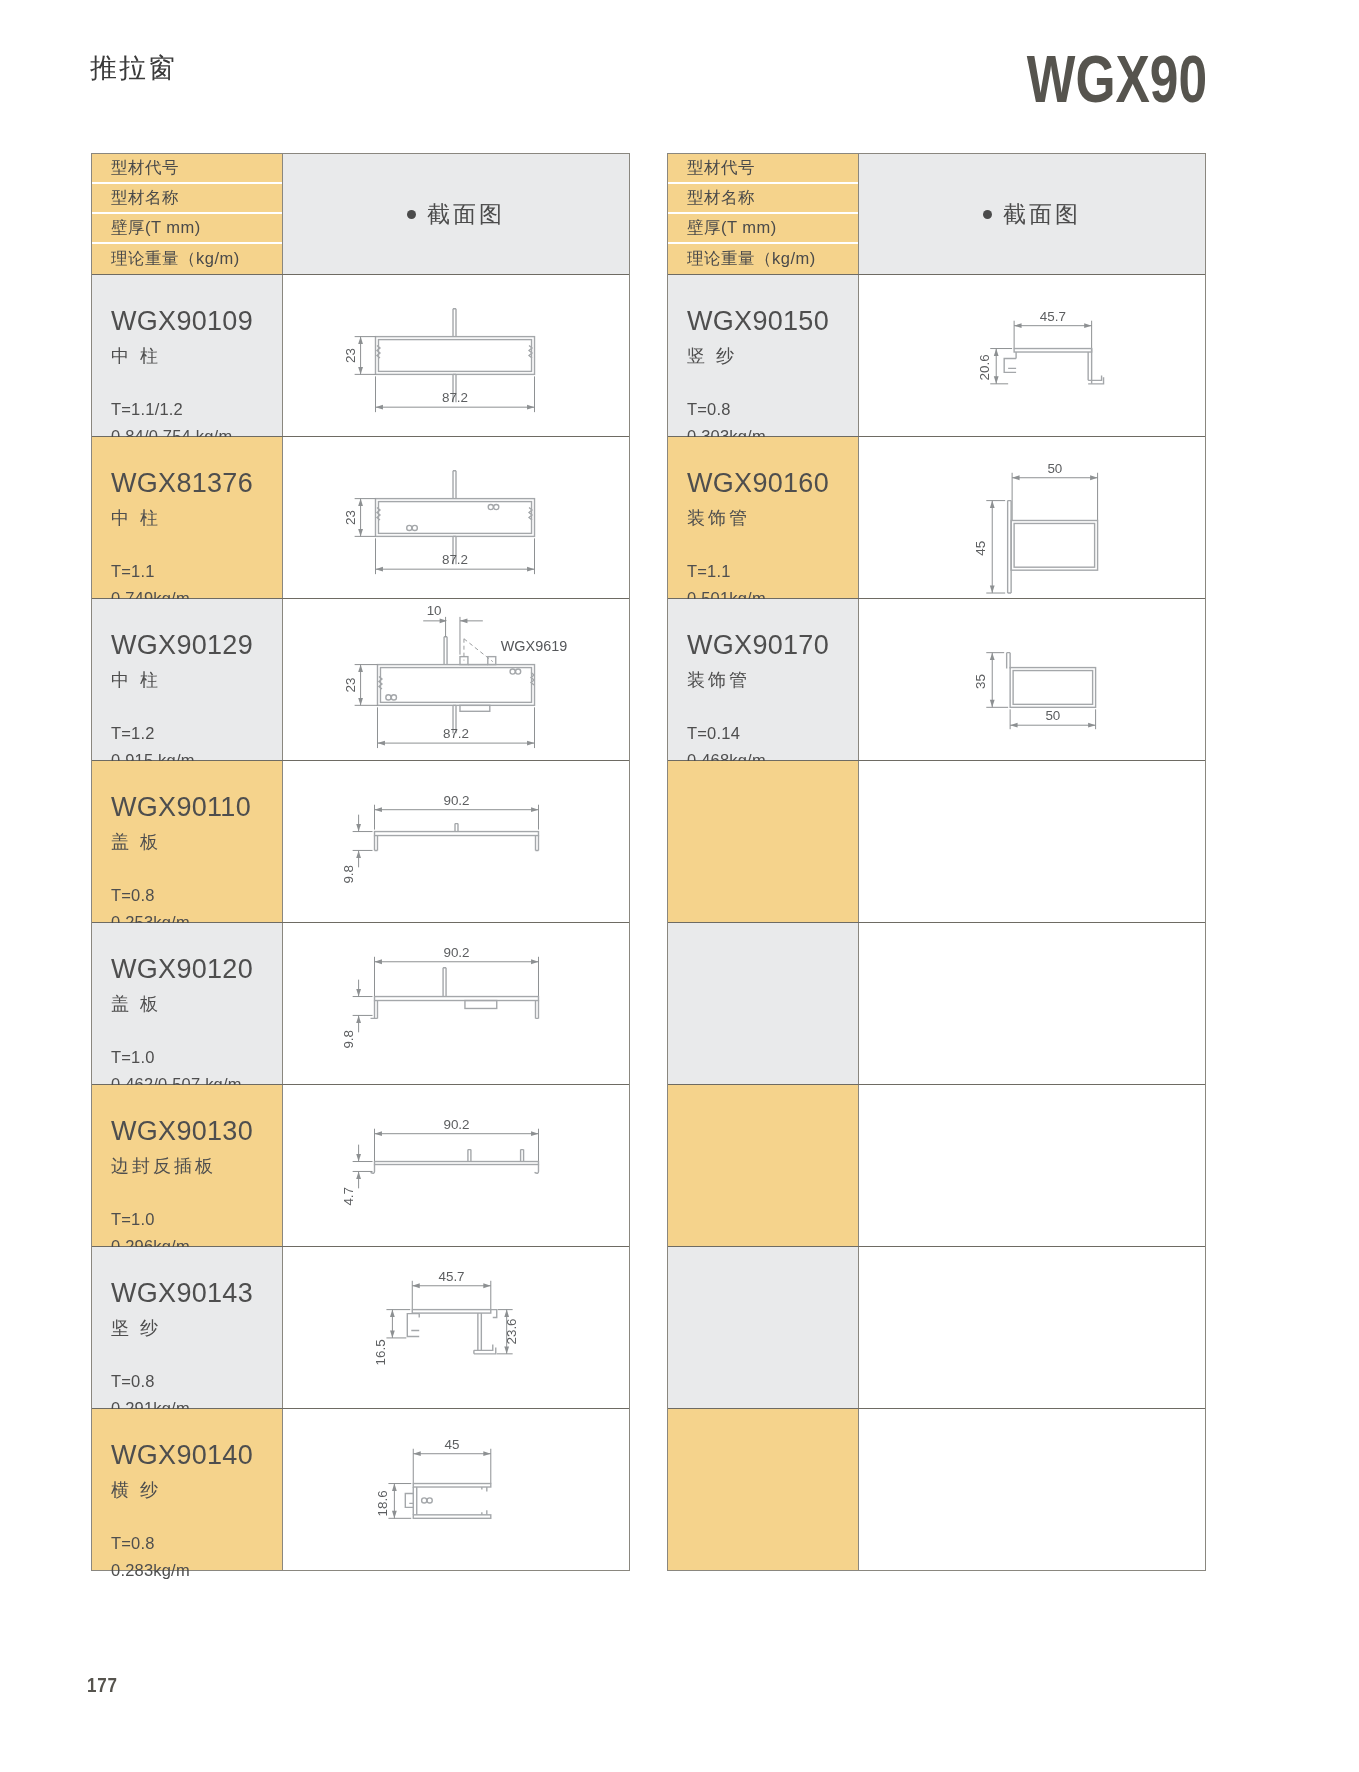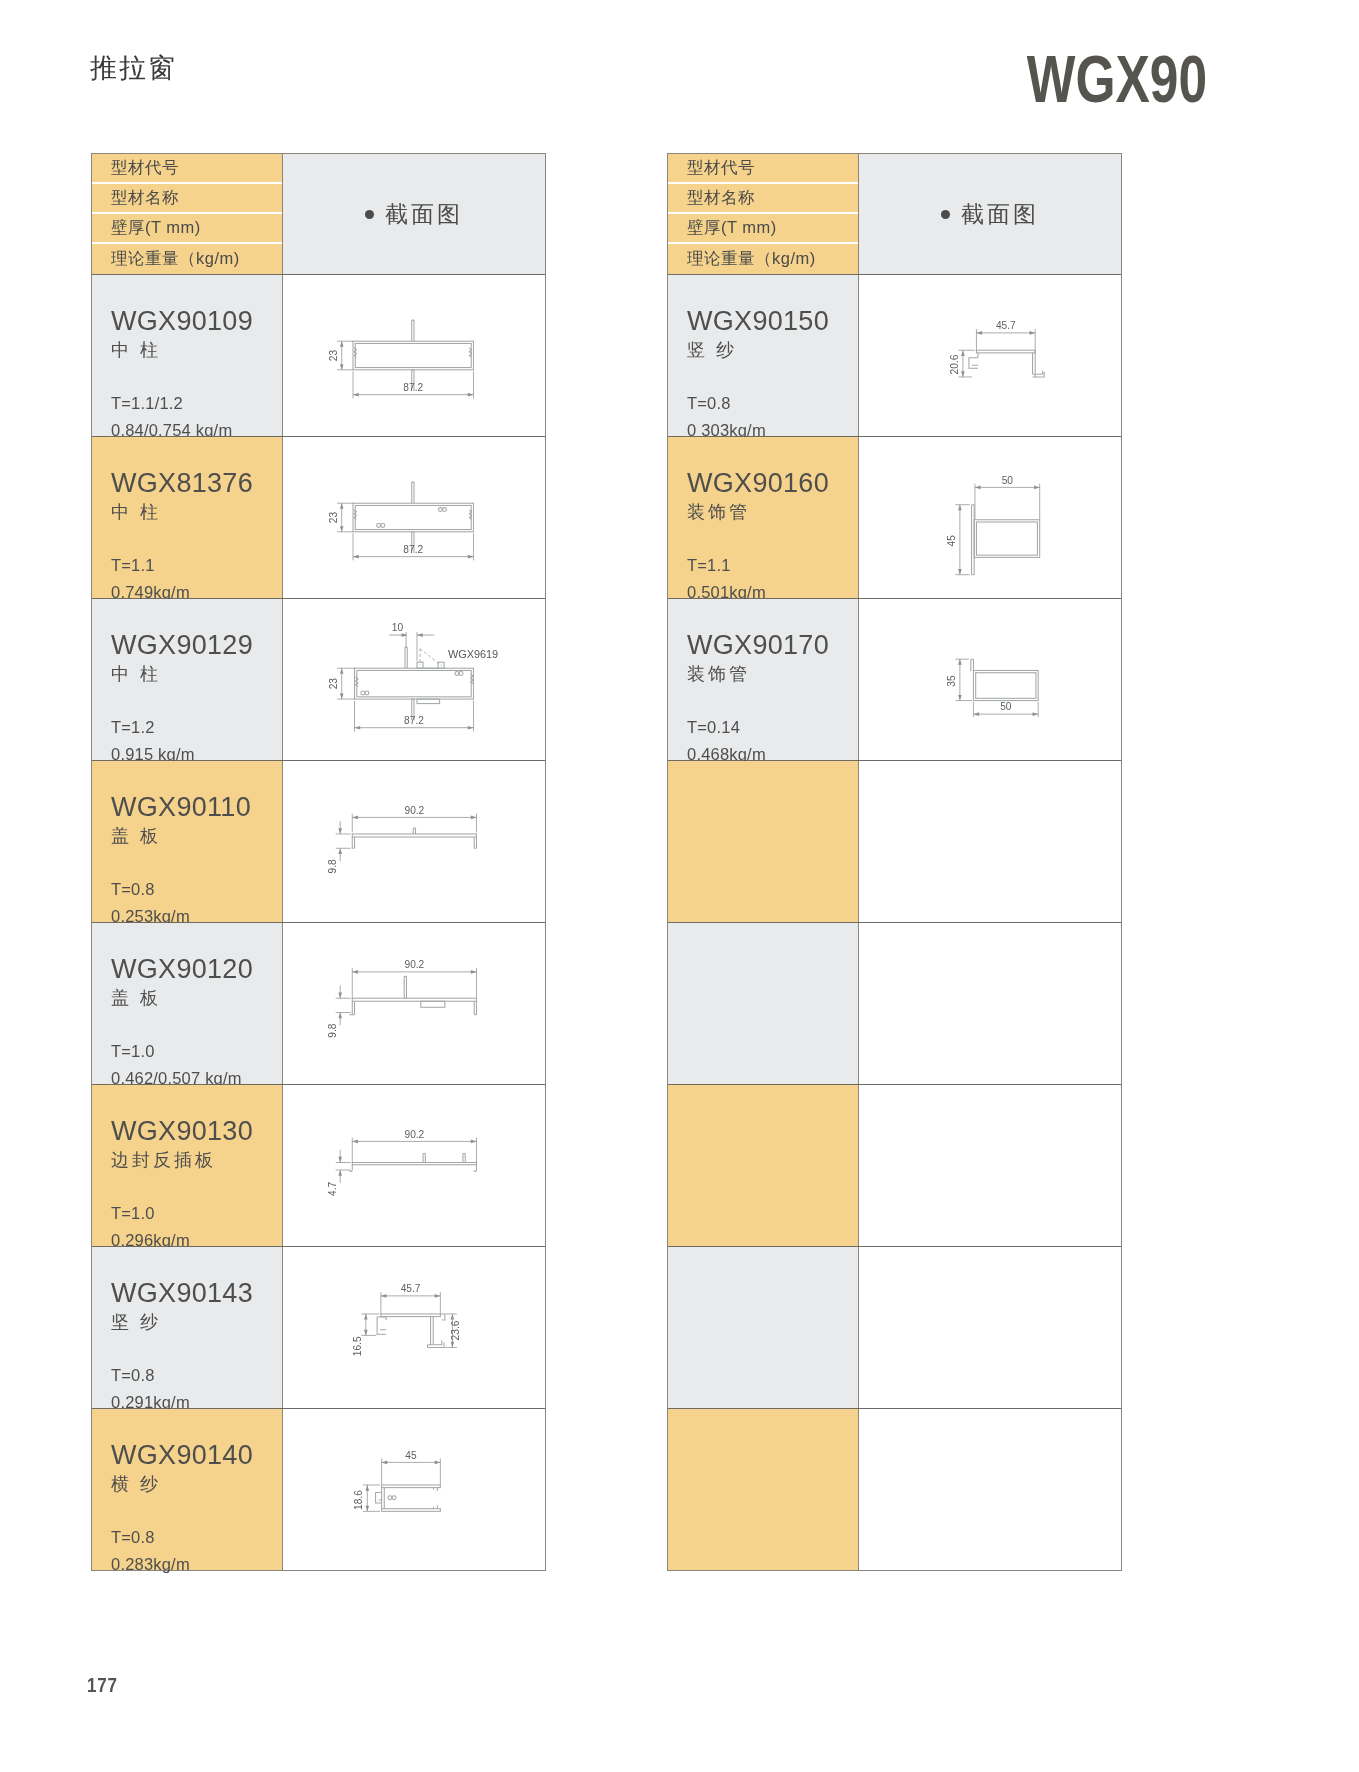--- a/index.html
+++ b/index.html
@@ -15,21 +15,21 @@
   .series-title{
     position:absolute;right:152px;top:46px;font-size:66px;line-height:1;
     font-weight:700;color:#56544e;transform:scaleX(0.78);transform-origin:100% 50%;
     letter-spacing:0px;
   }
   .page-number{
     position:absolute;left:87px;top:1674px;font-size:20px;font-weight:700;
     color:#56544e;transform:scaleX(0.85);transform-origin:0 50%;letter-spacing:1px;
   }
   .profile-table{
-    position:absolute;top:153px;width:455px;height:1418px;
+    position:absolute;top:153px;width:539px;height:1418px;
     border:1px solid #8a877f;background:#f97316;box-sizing:border-box;
   }
   .tbl-header{display:flex;height:120px;}
   .hdr-labels{width:190px;display:flex;flex-direction:column;}
   .hdr-label-row{
     height:30px;box-sizing:border-box;display:flex;align-items:center;
     padding-left:19px;font-size:16.5px;color:#4a4a4a;background:#f5d38c;
     border-bottom:2px solid #ffffff;letter-spacing:0.5px;
   }
   .hdr-label-row:last-child{border-bottom:none;}
@@ -39,21 +39,21 @@
   }
   .hdr-section .bullet{
     width:9px;height:9px;border-radius:50%;background:#4b4b4b;margin-right:11px;
   }
   .hdr-section-text{font-size:23px;color:#4b4b4b;letter-spacing:3px;}
   .data-row{display:flex;height:162px;box-sizing:border-box;border-top:1.6px solid #6e6b63;}
   .row-label{width:190px;box-sizing:border-box;padding:31px 2px 0 19px;}
   .bg-gray{background:#e9eaeb;}
   .bg-yellow{background:#f5d38c;}
   .row-code{font-size:27px;color:#4e4e4e;letter-spacing:0.3px;}
-  .row-name{font-size:18px;color:#4e4e4e;margin-top:1px;letter-spacing:3px;}
+  .row-name{font-size:18px;color:#4e4e4e;margin-top:7px;letter-spacing:3px;}
   .row-specs{margin-top:28px;font-size:16.5px;color:#4e4e4e;line-height:1.62;letter-spacing:0.2px;}
   .row-diagram{flex:1;border-left:1px solid #8a877f;position:relative;background:#fff;}
   .row-diagram svg{position:absolute;left:0;top:0;width:100%;height:100%;}
   
   .pf{fill:none;stroke:#a4a7aa;stroke-width:1.4;}
   .dm{stroke:#8d9092;stroke-width:1;}
   .ar{fill:#8d9092;stroke:none;}
   .dt{fill:#5c5e60;font-size:13.5px;font-family:"Liberation Sans","DejaVu Sans",sans-serif;}
   .ct{fill:#55575a;font-size:14.5px;font-family:"Liberation Sans","DejaVu Sans",sans-serif;}
   .dsh{fill:none;stroke:#9a9c9e;stroke-width:1;stroke-dasharray:4 3;}

